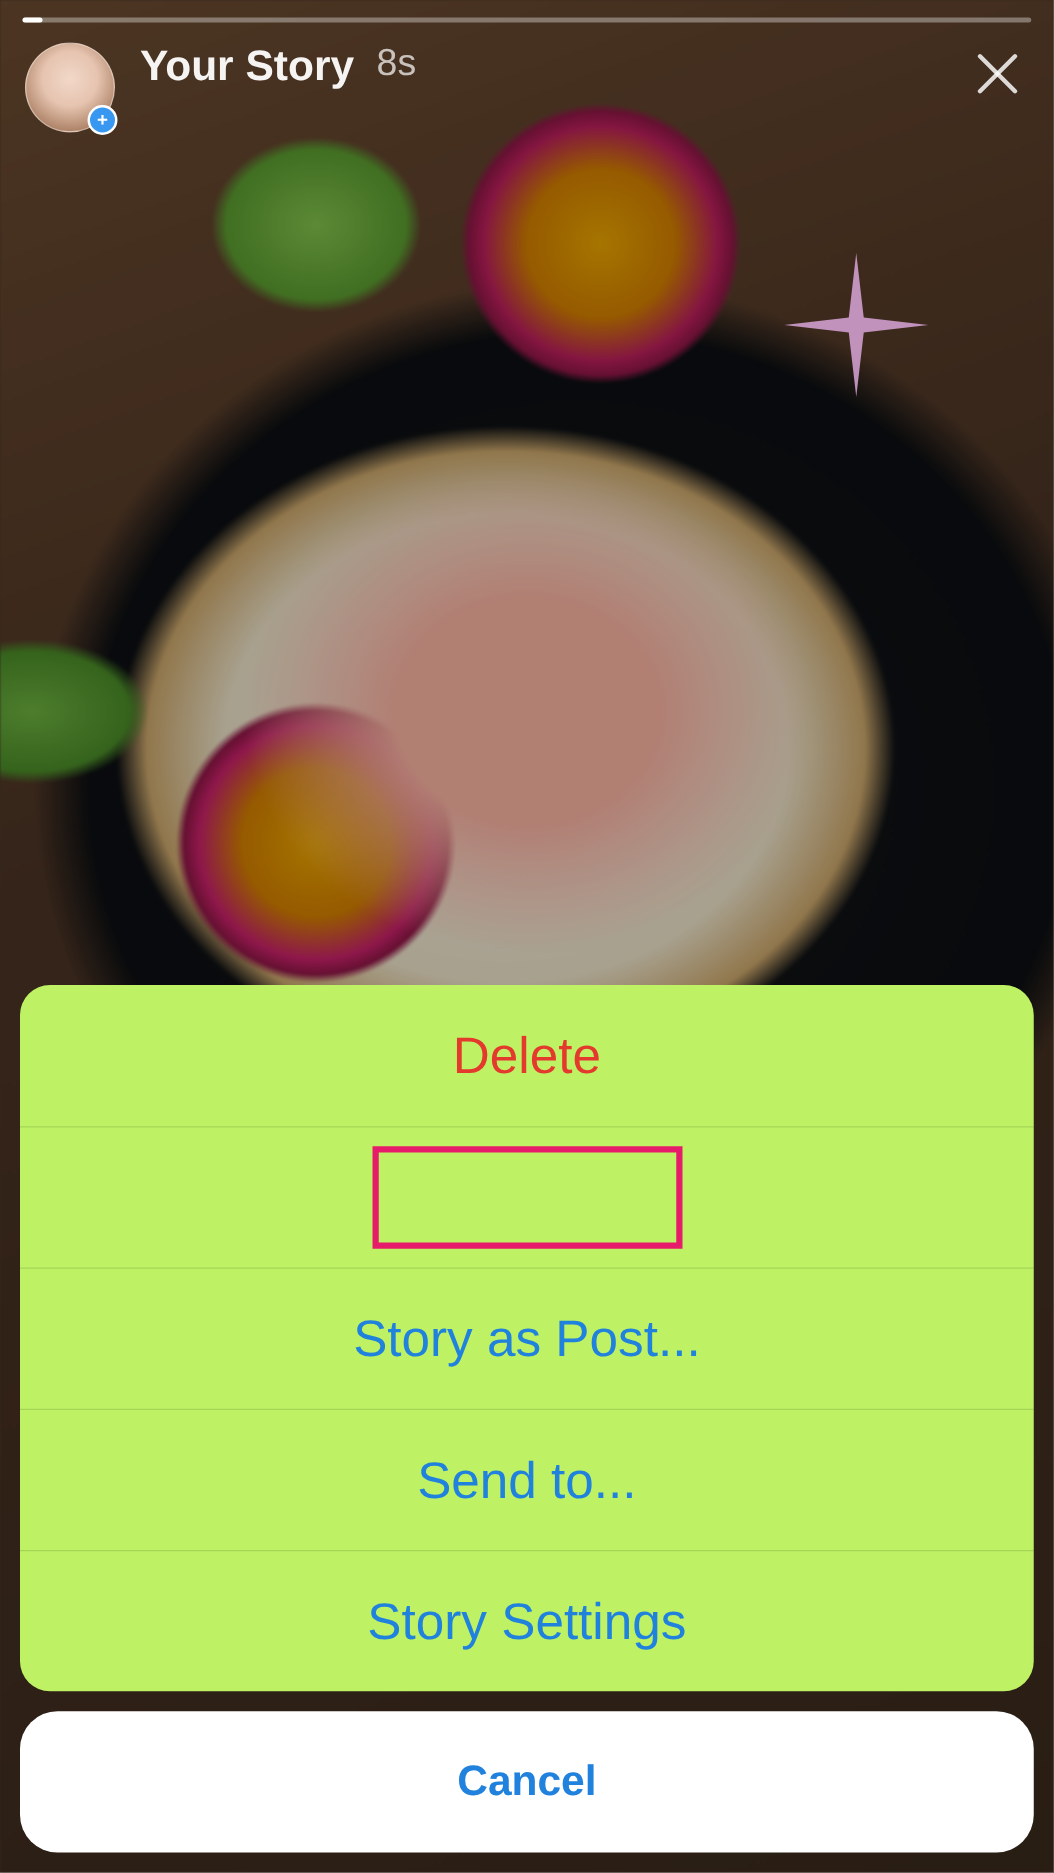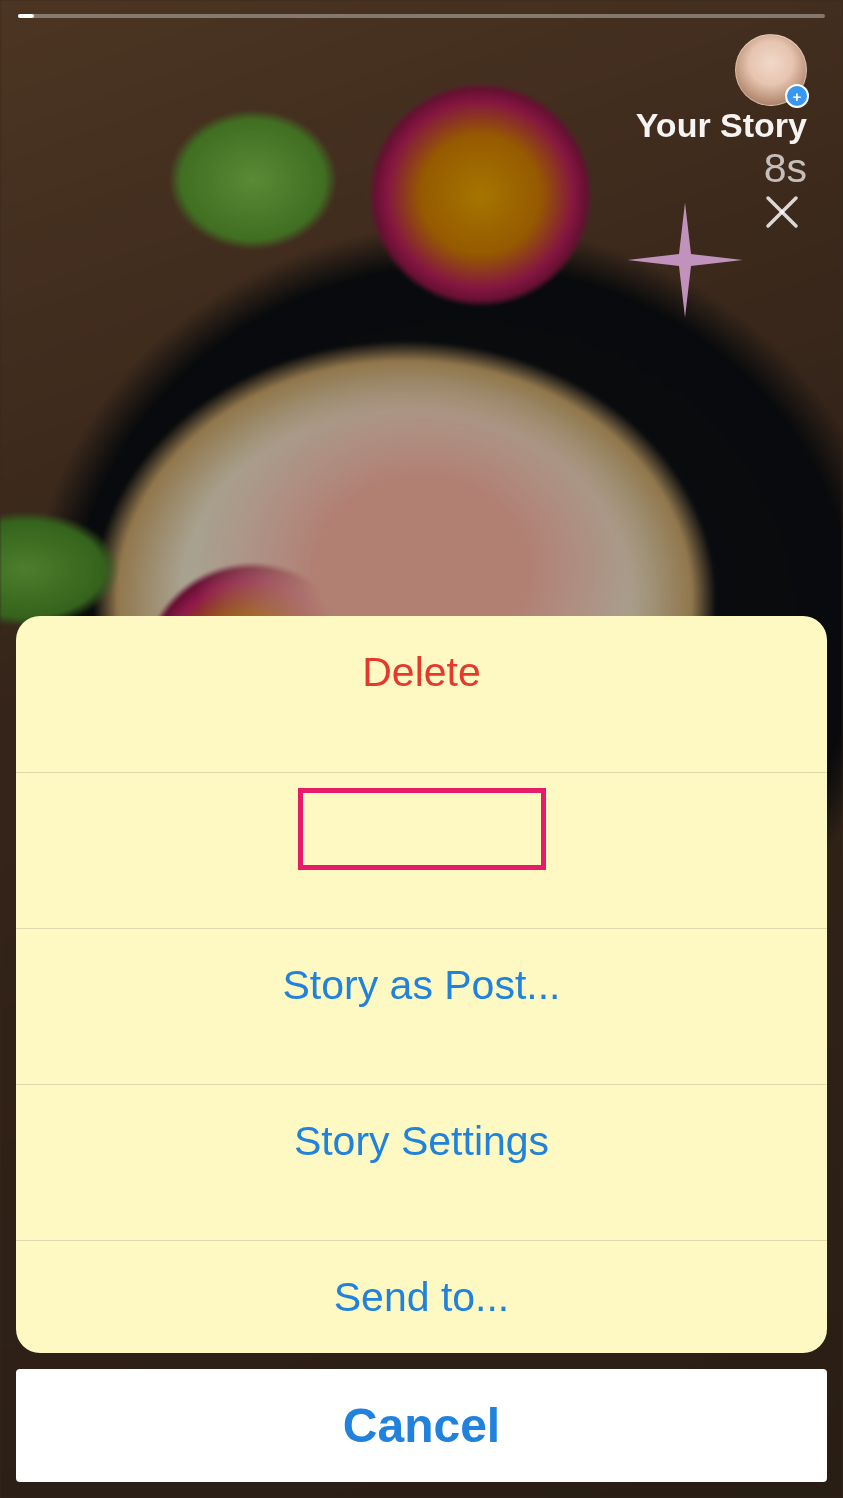--- a/index.html
+++ b/index.html
@@ -38,25 +38,24 @@
   }
   .progress-fill {
     height: 100%;
     width: 2%;
     background: #fff;
     border-radius: 2px;
   }
   
   .story-header {
     position: absolute;
-    top: 34px; left: 20px; right: 36px;
+    top: 34px; left: 20px; right: 20px;
     height: 80px;
     display: flex;
-    align-items: flex-end;
-    flex-direction: column;
+    align-items: flex-start;
   }
   .avatar-wrap {
     position: relative;
     width: 72px; height: 72px;
   }
   .avatar {
     width: 72px; height: 72px;
     border-radius: 50%;
     background:
       radial-gradient(circle at 50% 40%, #f2d8c9 0%, #e6c4b0 40%, #8a5a3a 100%);
@@ -80,21 +79,21 @@
   }
   .story-title {
     margin-left: 20px;
     color: rgba(255,255,255,0.95);
     font-size: 34px;
     font-weight: 600;
   }
   .story-time {
     margin-left: 18px;
     color: rgba(255,255,255,0.7);
-    font-size: 41px;
+    font-size: 30px;
     font-weight: 500;
   }
   .close-btn {
     margin-left: auto;
     width: 50px; height: 50px;
     display: flex; align-items: center; justify-content: center;
     cursor: pointer;
   }
   .close-btn svg { width: 40px; height: 40px; }
   .close-btn line { stroke: rgba(255,255,255,0.82); stroke-width: 3.5; stroke-linecap: round; }
@@ -107,27 +106,26 @@
     pointer-events: none;
   }
   .sparkle svg { width: 100%; height: 100%; opacity: 0.85; }
 
   
   .sheet-wrap {
     position: absolute;
     left: 16px; right: 16px; bottom: 16px;
   }
   .sheet-group {
-    background: #fef9c3;
+    background: #bef264;
     border-radius: 24px;
     overflow: hidden;
     margin-bottom: 16px;
     display: flex;
     flex-direction: column;
-    gap: 43px;
   }
   .sheet-option {
     height: 113px;
     display: flex;
     align-items: center;
     justify-content: center;
     font-size: 41px;
     font-weight: 400;
     cursor: pointer;
     position: relative;
@@ -139,26 +137,26 @@
   .opt-red { color: #e43a2e; }
   .highlight-box {
     position: absolute;
     border: 5px solid #e61c6b;
     width: 248px;
     height: 82px;
     pointer-events: none;
   }
   .cancel-group {
     background: #fff;
-    border-radius: 4px;
+    border-radius: 30px;
     height: 113px;
     display: flex;
     align-items: center;
     justify-content: center;
-    font-size: 48px;
+    font-size: 34px;
     font-weight: 600;
     color: #2082dc;
     cursor: pointer;
   }
 </style>
 </head>
 <body>
 
 <div class="screen">
   <div class="bg-photo"></div>
@@ -196,23 +194,23 @@
       <div class="sheet-option opt-red">
         <span>Delete</span>
       </div>
       <div class="sheet-option opt-blue">
         <div class="highlight-box"></div>
       </div>
       <div class="sheet-option opt-blue">
         <span>Story as Post...</span>
       </div>
       <div class="sheet-option opt-blue">
+        <span>Send to...</span>
+      </div>
+      <div class="sheet-option opt-blue">
         <span>Story Settings</span>
-      </div>
-      <div class="sheet-option opt-blue">
-        <span>Send to...</span>
       </div>
     </div>
     <div class="cancel-group">
       <span>Cancel</span>
     </div>
   </div>
 </div>
 
 </body></html>

